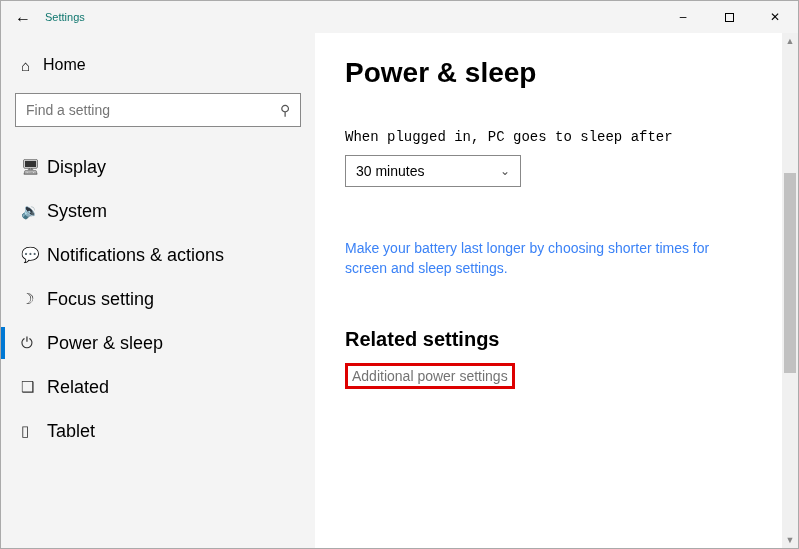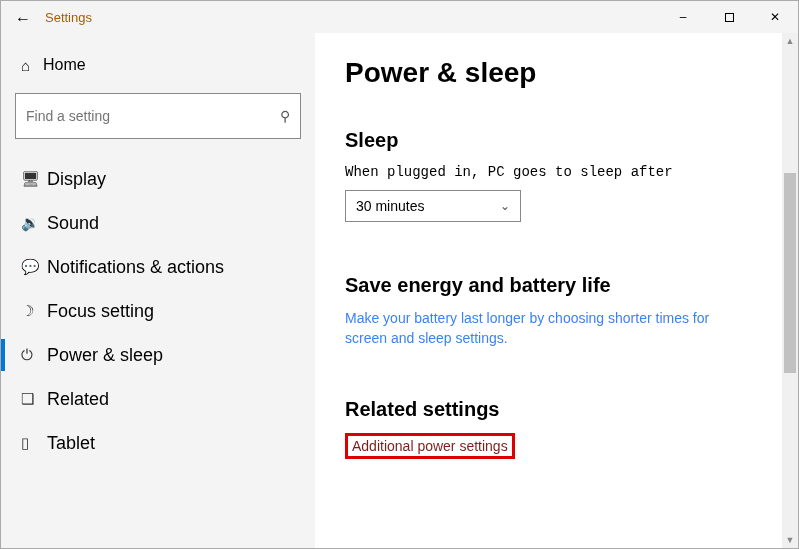--- a/index.html
+++ b/index.html
@@ -25,23 +25,23 @@
     padding-left: 6px;
     background: #f4f4f4;
   }
   .titlebar .back {
     width: 32px; height: 32px;
     display:flex; align-items:center; justify-content:center;
     cursor:pointer;
     font-size:16px;
   }
   .titlebar .title {
-    font-size: 13px;
+    font-size: 11px;
     margin-left: 6px;
-    color:#a16207;
+    color:#0f766e;
   }
   .winbtns {
     margin-left:auto;
     display:flex;
   }
   .winbtn {
     width:46px; height:32px;
     display:flex; align-items:center; justify-content:center;
     cursor:pointer;
     font-size:12px;
@@ -67,21 +67,21 @@
   .home-row .icon {
     width:22px; font-size:15px;
     display:flex; align-items:center;
   }
   .home-row .label {
     font-size:16px;
   }
   .searchbox {
     border:1px solid #888;
     background:#fff;
-    height:46px;
+    height:34px;
     display:flex; align-items:center;
     padding:0 10px;
     margin-bottom:18px;
   }
   .searchbox input {
     flex:1;
     border:none;
     outline:none;
     font-size:14px;
     background:transparent;
@@ -159,21 +159,21 @@
     line-height:1.4;
     margin-bottom:50px;
     max-width:400px;
   }
   .link-highlight {
     display:inline-block;
     border:3px solid #d00;
     padding:2px 4px;
   }
   .link {
-    color:#7f1d1d;
+    color:#737373;
     font-size:14px;
     cursor:pointer;
     margin-top:29px;
   }
   .scrollbar-pane {
     position:absolute;
     right:0; top:0; bottom:0;
     width:16px;
     background:#f0f0f0;
   }
@@ -227,21 +227,21 @@
       </div>
 
 
       <ul class="nav-items">
         <li class="nav-item">
           <span class="icon">🖥</span>
           <span class="label">Display</span>
         </li>
         <li class="nav-item">
           <span class="icon">🔉</span>
-          <span class="label">Sound</span>
+          <span class="label">System</span>
         </li>
         <li class="nav-item">
           <span class="icon">💬</span>
           <span class="label">Notifications &amp; actions</span>
         </li>
         <li class="nav-item">
           <span class="icon">☽</span>
           <span class="label">Focus setting</span>
         </li>
         <li class="nav-item active">
@@ -255,28 +255,26 @@
         <li class="nav-item">
           <span class="icon">▯</span>
           <span class="label">Tablet</span>
         </li>
       </ul>
     </div>
 
     <div class="main">
       <h1 class="page-title">Power &amp; sleep</h1>
 
-      <h2 class="section-title">Sleep</h2>
       <div class="field-label">When plugged in, PC goes to sleep after</div>
       <div class="select">
         <span class="value">30 minutes</span>
         <span class="chevron">⌄</span>
       </div>
 
-      <h2 class="section-title gap-title2">Save energy and battery life</h2>
       <p class="section-desc">Make your battery last longer by choosing shorter times for screen and sleep settings.</p>
 
       <h2 class="section-title">Related settings</h2>
       <span class="link-highlight">
         <span class="link">Additional power settings</span>
       </span>
 
       <div class="scrollbar-pane">
         <div class="scroll-up">▲</div>
         <div class="scroll-thumb" style="top:140px;height:200px;"></div>

